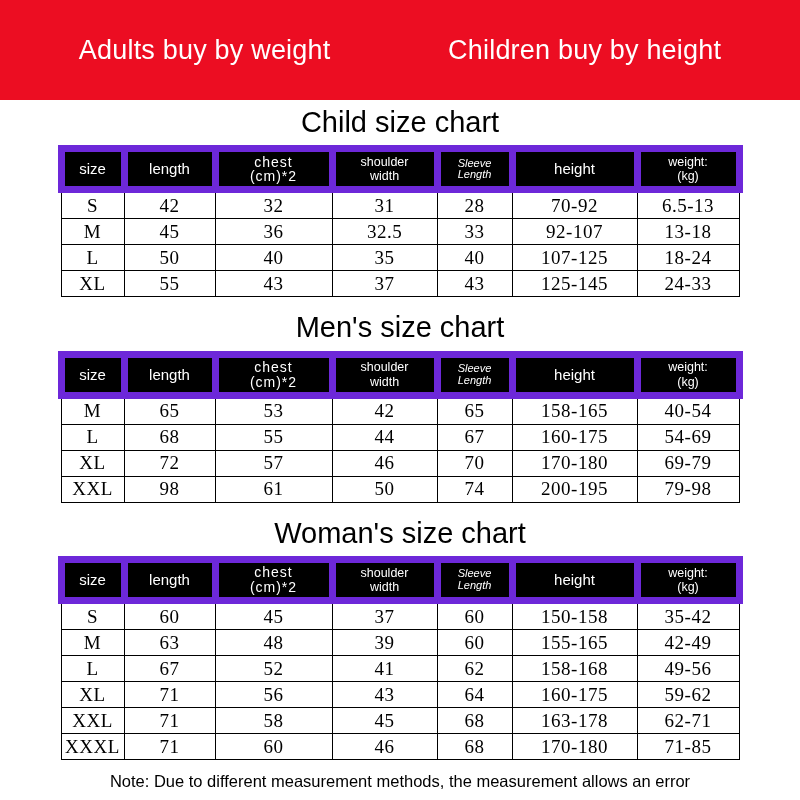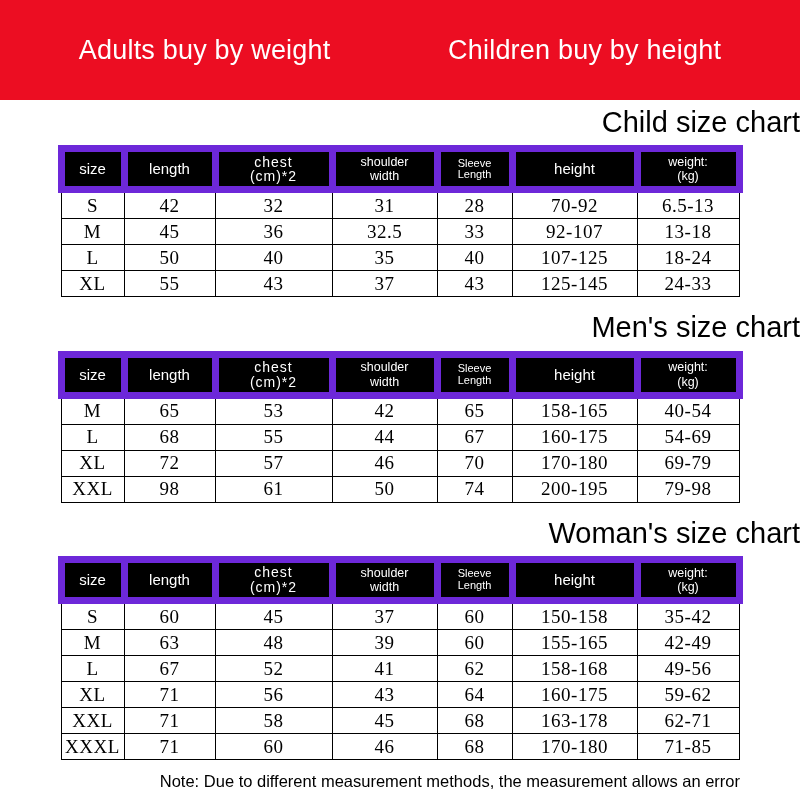--- a/index.html
+++ b/index.html
@@ -49,21 +49,20 @@
   .section {
     width: 100%;
     text-align: center;
   }
   .section-title {
     font-size: 29px;
     font-family: "Liberation Sans", sans-serif;
     color: #000000;
     margin: 6px 0 6px 0;
     line-height: 1.15;
-    text-align: right;
   }
   table.size-table {
     border-collapse: collapse;
     margin: 0 auto;
     table-layout: fixed;
     background: #ffffff;
   }
   table.size-table td, table.size-table th {
     border: 1px solid #000000;
     text-align: center;
@@ -83,40 +82,41 @@
   }
   .hdr-main {
     font-size: 15px;
   }
   .hdr-sm {
     font-size: 14px;
     letter-spacing: 1px;
   }
   .hdr-xs {
     font-size: 11px;
+    font-style: italic;
   }
   .hdr-two {
     font-size: 12.5px;
     line-height: 1.15;
   }
   table.size-table tbody td {
     height: 25px;
     font-size: 19px;
     letter-spacing: 0.5px;
   }
   td.c-size { width: 56px; font-size: 18px; }
   td.c-length { width: 84px; }
   td.c-chest { width: 110px; }
   td.c-shoulder { width: 98px; }
   td.c-sleeve { width: 68px; font-size: 18px; }
   td.c-height { width: 118px; }
   td.c-weight { width: 95px; font-size: 18px; }
 
   .note {
-    text-align: right;
+    text-align: center;
     font-size: 16.5px;
     font-family: "Liberation Sans", sans-serif;
     color: #000000;
     line-height: 1.35;
     margin-top: 10px;
     padding: 0 60px;
   }
   .spacer-sm { height: 8px; }
 </style>
 </head>

